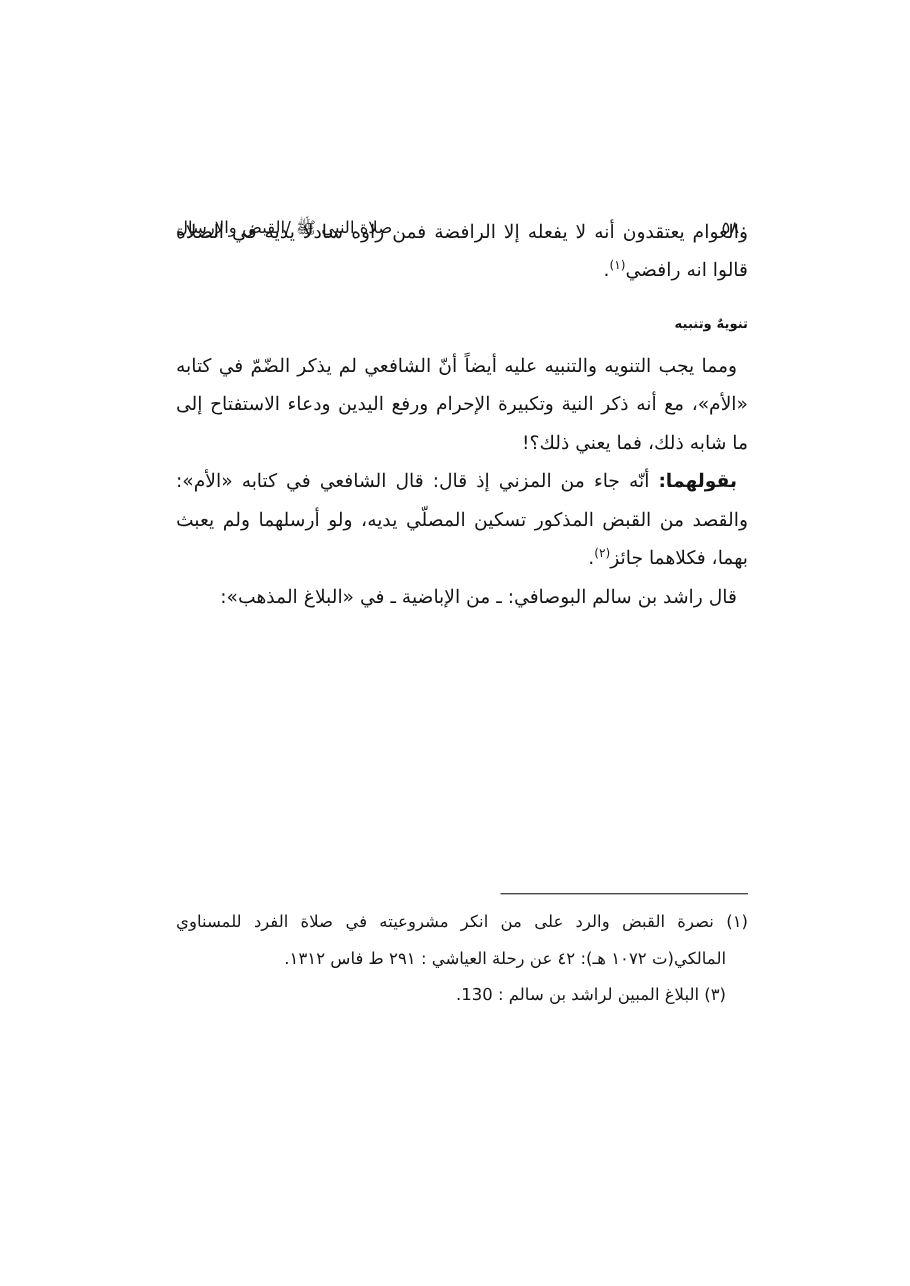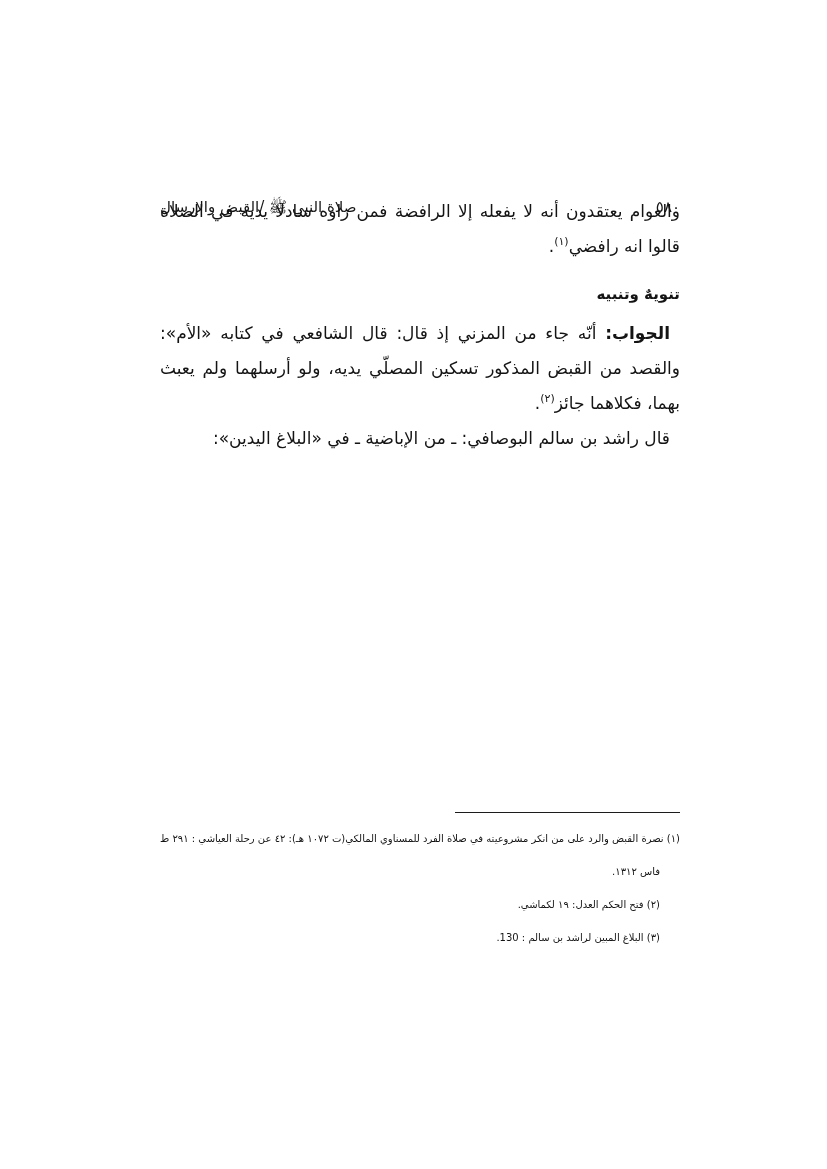--- a/index.html
+++ b/index.html
@@ -32,21 +32,21 @@
     left: 160px;
     width: 520px;
     direction: rtl;
     text-align: justify;
     font-size: 17px;
     line-height: 35px;
   }
   .content p { margin: 0; text-indent: 10px; }
   .content p.continuation { text-indent: 0; }
   .section-heading {
-    font-size: 15px;
+    font-size: 12px;
     font-weight: bold;
     margin: 13px 0 4px 0;
     text-align: right;
   }
   .lead { font-weight: bold; }
   .sup {
     font-size: 11px;
     vertical-align: super;
     line-height: 0;
   }
@@ -58,21 +58,21 @@
     height: 0;
     border-top: 1.5px solid #1c1c1c;
   }
   .footnotes {
     position: absolute;
     top: 822px;
     left: 160px;
     width: 520px;
     direction: rtl;
     text-align: justify;
-    font-size: 10px;
+    font-size: 15px;
     line-height: 33px;
   }
   .footnotes p { margin: 0; padding-right: 20px; }
   .footnotes p.fn-first { text-indent: -20px; }
 </style>
 </head>
 <body>
 
 <div class="page">
 
@@ -80,32 +80,32 @@
     <span class="title">صلاة النبي ﷺ /القبض والإرسال</span>
     <span class="folio">٥٨٠</span>
   </div>
 
   <div class="content">
 
     <p class="continuation"><span>والعوام يعتقدون أنه لا يفعله إلا الرافضة فمن راوه سادلا يديه في الصلاة قالوا انه رافضي</span><span class="sup">(١)</span><span>.</span></p>
 
     <div class="section-heading">تنويهٌ وتنبيه</div>
 
+    <p>ومما يجب التنويه والتنبيه عليه أيضاً أنّ الشافعي لم يذكر الضّمّ في كتابه «الأم»، مع أنه ذكر النية وتكبيرة الإحرام ورفع اليدين ودعاء الاستفتاح إلى ما شابه ذلك، فما يعني ذلك؟!</p>
 
 
 
-    <p><span class="lead">الجواب:</span><span> أنّه جاء من المزني إذ قال: قال الشافعي في كتابه «الأم»: والقصد من القبض المذكور تسكين المصلّي يديه، ولو أرسلهما ولم يعبث بهما، فكلاهما جائز</span><span class="sup">(٢)</span><span>.</span></p>
+    <p><span class="lead">بقولهما:</span><span> أنّه جاء من المزني إذ قال: قال الشافعي في كتابه «الأم»: والقصد من القبض المذكور تسكين المصلّي يديه، ولو أرسلهما ولم يعبث بهما، فكلاهما جائز</span><span class="sup">(٢)</span><span>.</span></p>
 
 
-    <p>قال راشد بن سالم البوصافي: ـ من الإباضية ـ في «البلاغ اليدين»:</p>
+    <p>قال راشد بن سالم البوصافي: ـ من الإباضية ـ في «البلاغ المذهب»:</p>
 
 
   </div>
 
   <div class="fn-sep"></div>
 
   <div class="footnotes">
     <p class="fn-first"><span>(١)</span><span> نصرة القبض والرد على من انكر مشروعيته في صلاة الفرد للمسناوي المالكي(ت ١٠٧٢ هـ): ٤٢ عن رحلة العياشي : ٢٩١ ط فاس ١٣١٢.</span></p>
-    <p><span>(٢)</span><span> فتح الحكم العدل: ١٩ لكماشي.</span></p>
     <p><span>(٣)</span><span> البلاغ المبين لراشد بن سالم : 130.</span></p>
   </div>
 
 </div>
 
 </body></html>

